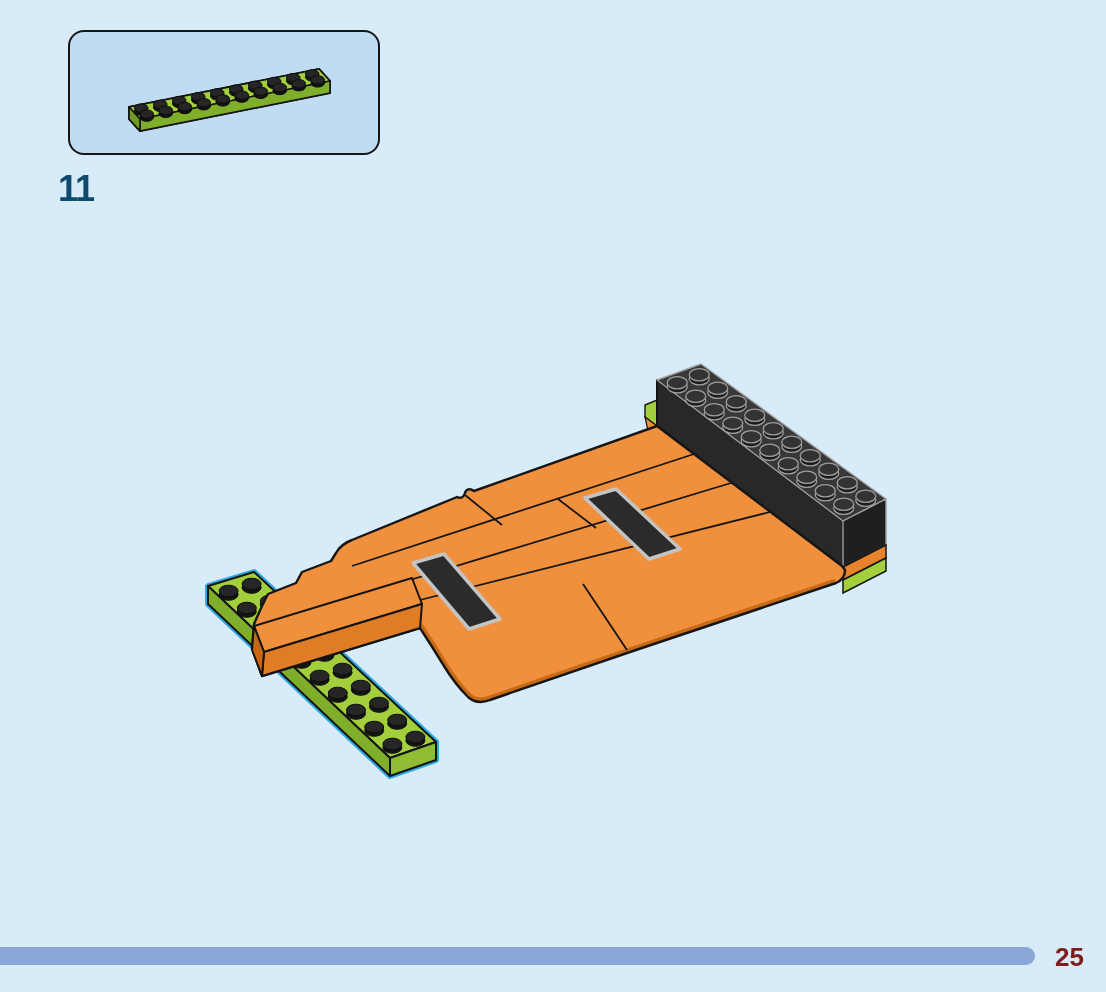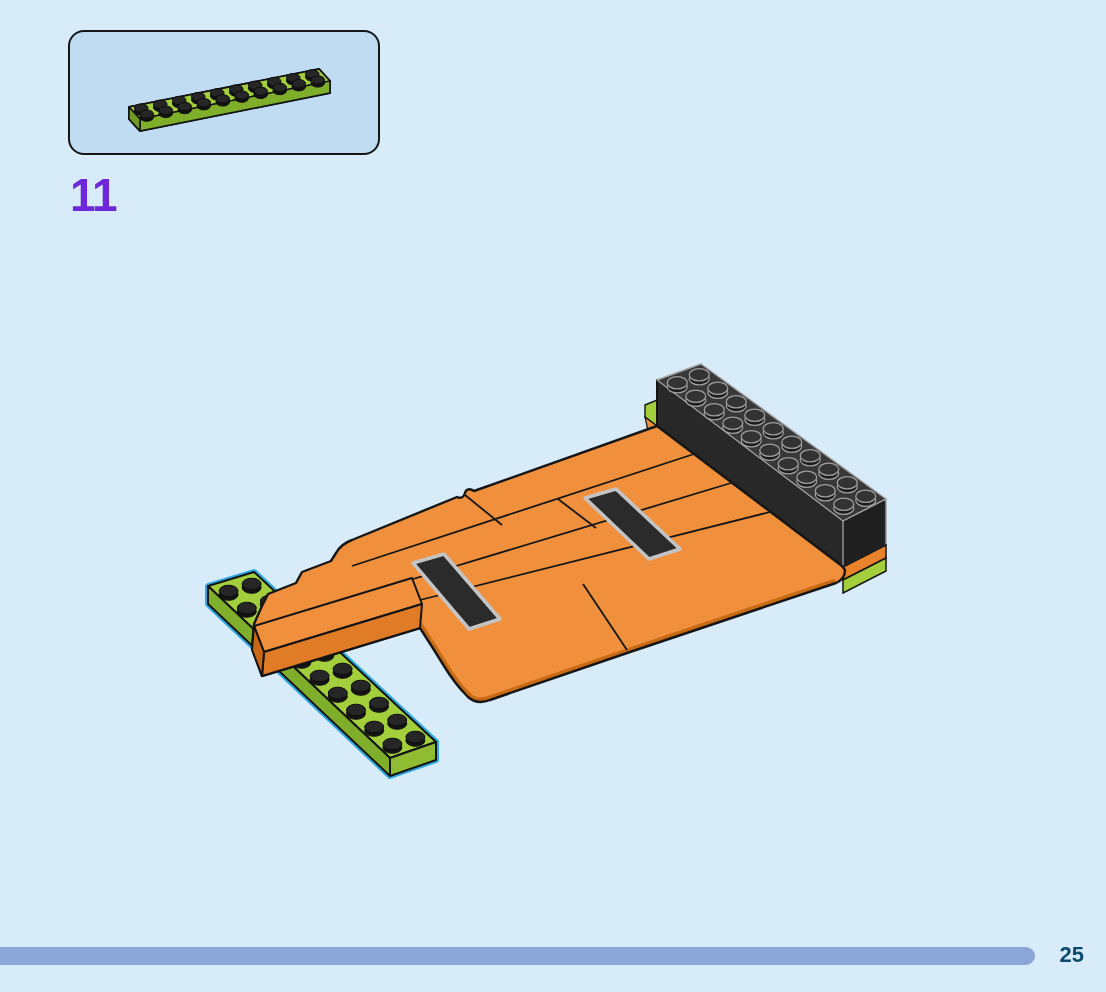--- a/index.html
+++ b/index.html
@@ -4,31 +4,31 @@
 <style>
   html,body{margin:0;padding:0;}
   body{background:#9fb6c9;font-family:"Liberation Sans",sans-serif;}
   .page{position:relative;width:1106px;height:992px;background:#D7EBF9;overflow:hidden;margin:0 auto;}
   .parts-box{
     position:absolute;left:68px;top:30px;width:312px;height:125px;
     background:#BFDCF2;border:2.5px solid #161616;border-radius:16px;box-sizing:border-box;
   }
   .parts-box svg{position:absolute;left:0;top:0;}
   .step-number{
-    position:absolute;left:70px;top:168px;
-    font-size:46px;font-weight:700;color:#6d28d9;letter-spacing:-1px;
+    position:absolute;left:58px;top:168px;
+    font-size:36px;font-weight:700;color:#0c4a6e;letter-spacing:-1px;
   }
   .build-svg{position:absolute;left:0;top:0;}
   .progress-bar{
     position:absolute;left:0;top:947px;width:1035px;height:18px;
     background:#8BA6D8;border-radius:0 9px 9px 0;
   }
   .page-number{
     position:absolute;right:22px;top:942px;
-    font-size:22px;font-weight:600;color:#0c4a6e;margin-left:16px;
+    font-size:26px;font-weight:600;color:#7f1d1d;margin-left:16px;
   }
   .stroke-thin{stroke:#161616;stroke-width:1.8;fill:none;}
 </style>
 </head>
 <body>
 
 <div class="page">
 
   <div class="parts-box">
     <svg width="307" height="120" viewBox="0 0 307 120">

